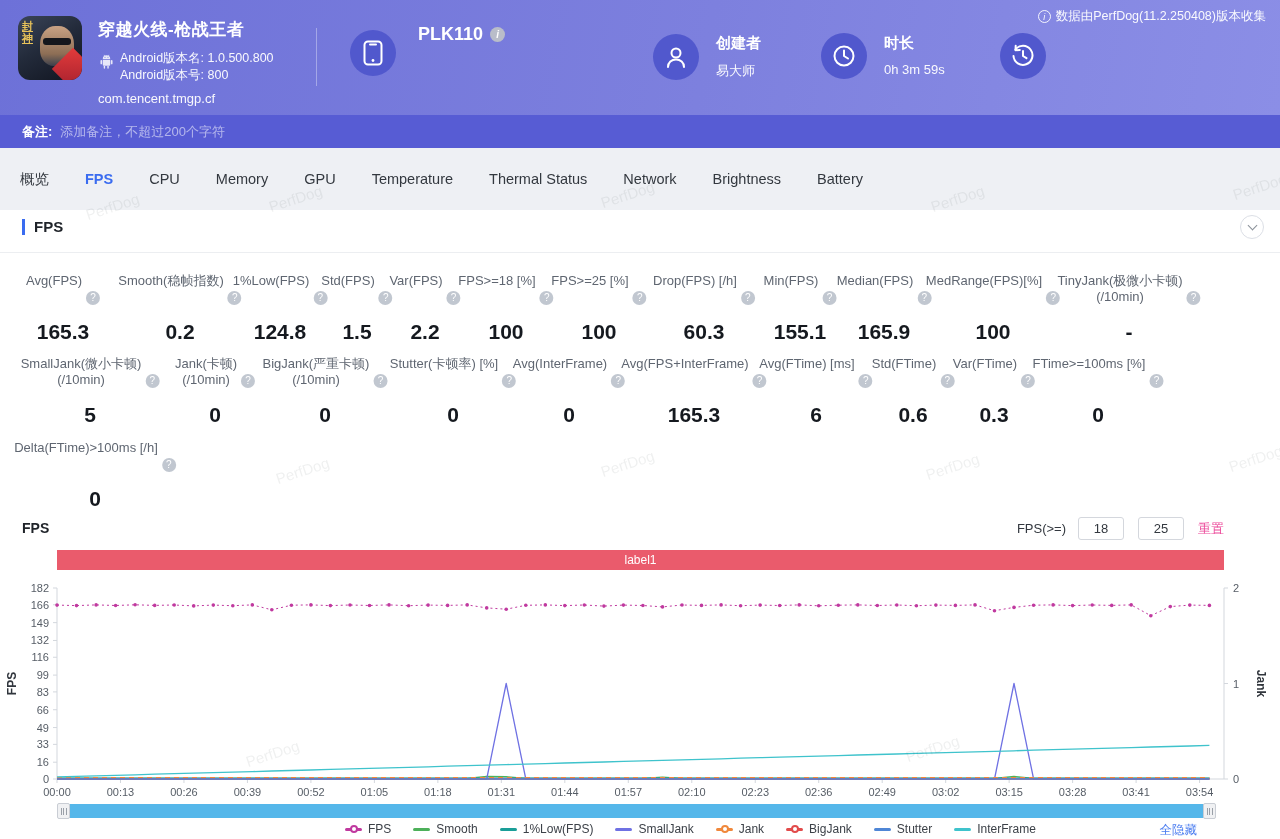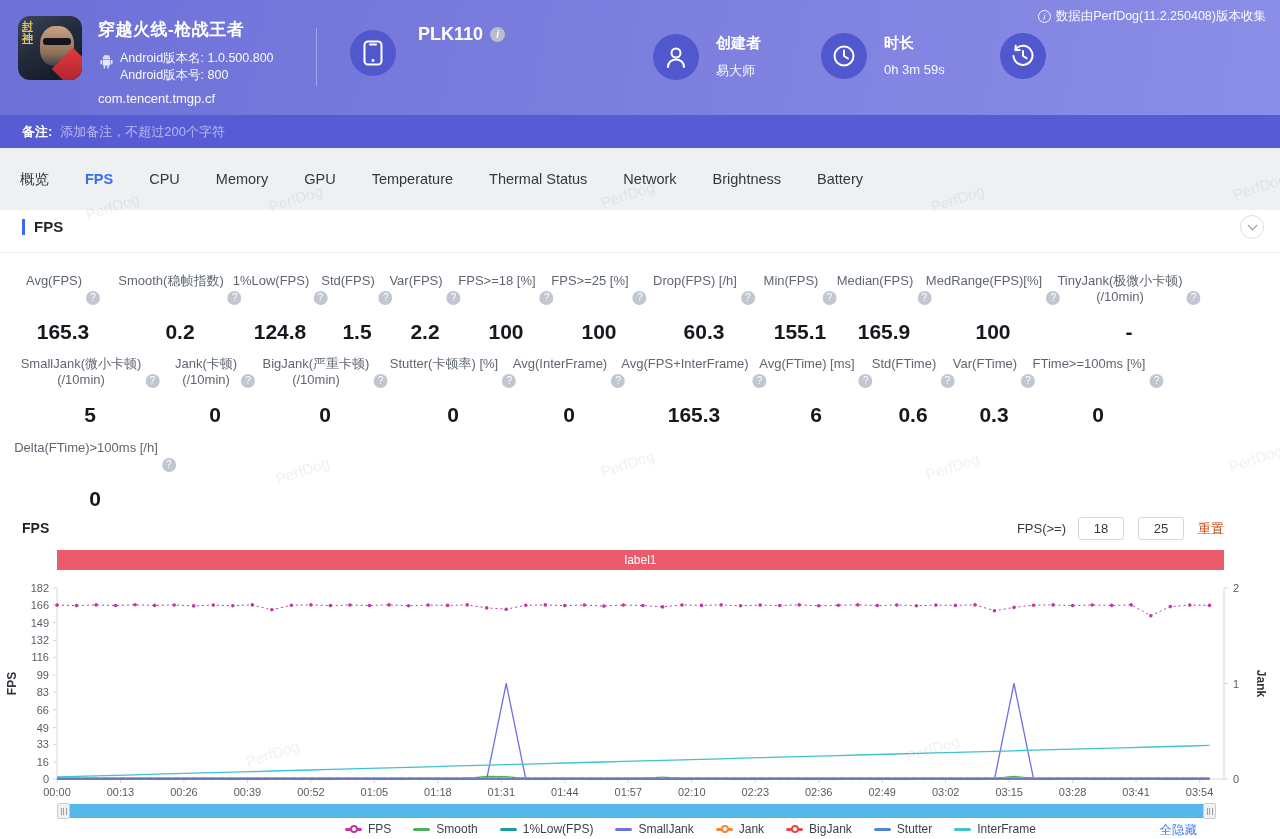--- a/index.html
+++ b/index.html
@@ -91,21 +91,21 @@
   .row2 .stat:nth-child(7){left:816px} .row2 .stat:nth-child(8){left:913px}
   .row2 .stat:nth-child(9){left:994px} .row2 .stat:nth-child(10){left:1098px}
   .row3 .stat:nth-child(1){left:95px}
 
   
   .chart-label { position:absolute; left:22px; top:520px; font-size:14px; font-weight:bold; }
   .chart-controls { position:absolute; right:56px; top:517px; display:flex; align-items:center; }
   .fps-ge { font-size:13px; color:#33383f; margin-right:12px; }
   .thr-input { width:46px; height:23px; border:1px solid #d4d7dd; border-radius:3px; text-align:center;
     font-size:13px; color:#33383f; margin-right:14px; font-family:inherit; outline:none; }
-  .reset-link { font-size:13px; color:#c2410c; cursor:pointer; }
+  .reset-link { font-size:13px; color:#ec4899; cursor:pointer; }
   .label-bar { position:absolute; left:57px; top:550px; width:1167px; height:20px; background:#ea5b6c;
     color:#fff; font-size:12px; display:flex; align-items:center; justify-content:center; }
 
   
   #chart-svg { position:absolute; left:0; top:572px; }
 
   
   .scrollbar { position:absolute; left:57px; top:803px; width:1167px; height:16px; }
   .sb-grip { position:absolute; top:0; width:13px; height:16px; background:#f0f1f3; border:1px solid #c9cdd4;
     border-radius:2px; display:flex; align-items:center; justify-content:center; gap:1.5px; cursor:ew-resize; z-index:2; }

